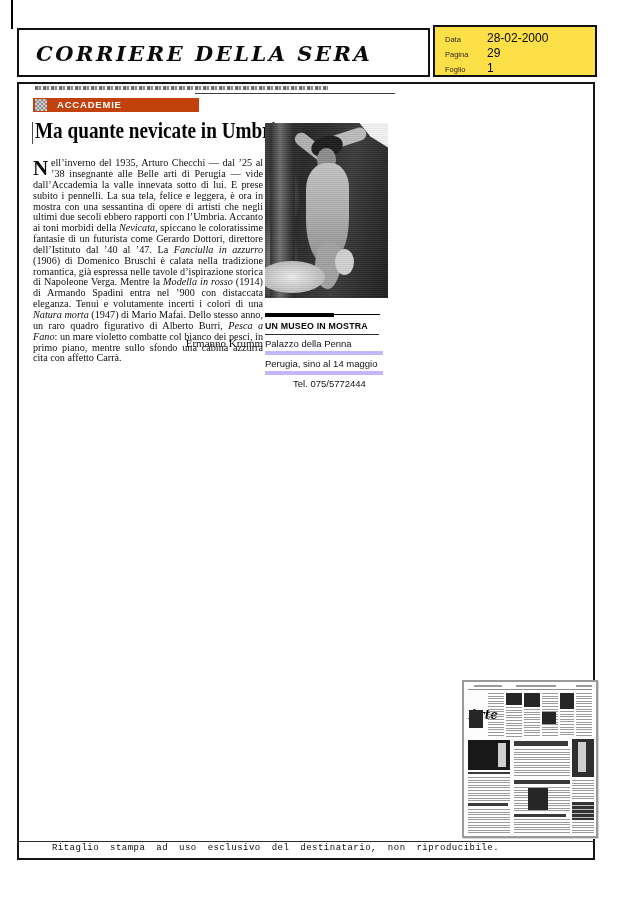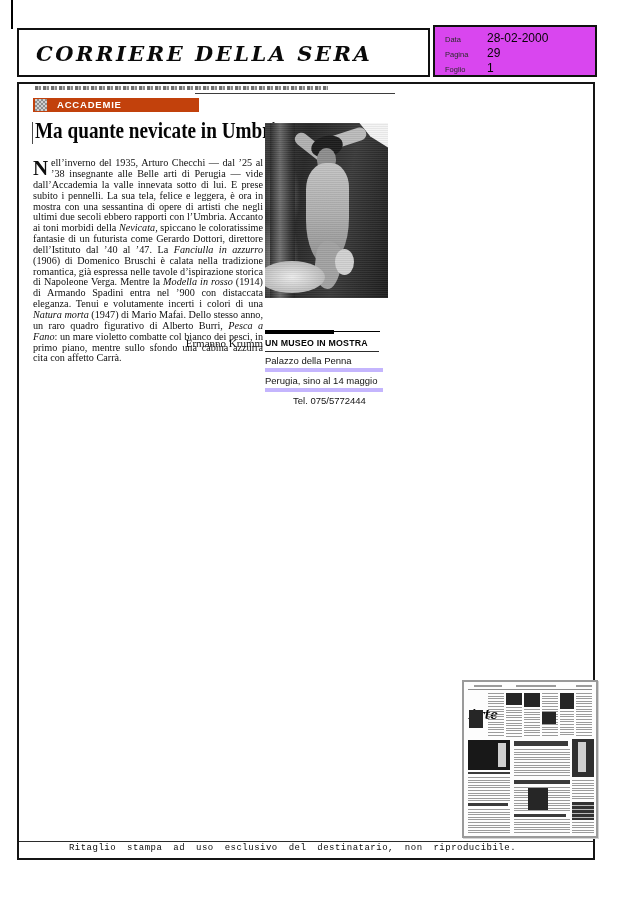--- a/index.html
+++ b/index.html
@@ -13,21 +13,21 @@
   .artifact-line{left:11px;top:0;width:2px;height:29px;background:#000;}
 
   
   .masthead-box{left:17px;top:28px;width:413px;height:49px;border:2px solid #101010;box-sizing:border-box;background:#fff;}
   .masthead-text{
     margin:11px 0 0 17px;font-family:"DejaVu Serif", serif;font-weight:bold;font-style:italic;
     font-size:21px;letter-spacing:2.5px;color:#0a0a0a;white-space:nowrap;
   }
 
   
-  .meta-box{left:433px;top:25px;width:164px;height:52px;border:2px solid #101010;box-sizing:border-box;background:#d946ef;padding:4px 0 0 10px;}
+  .meta-box{left:433px;top:25px;width:164px;height:52px;border:2px solid #101010;box-sizing:border-box;background:#fde047;padding:4px 0 0 10px;}
   .meta-row{display:flex;align-items:baseline;height:15px;}
   .meta-label{width:42px;font-family:"Liberation Sans", sans-serif;font-size:7.5px;color:#2a2a2a;}
   .meta-value{font-family:"Liberation Sans", sans-serif;font-size:12px;color:#050505;}
 
   
   .main-frame{left:17px;top:82px;width:578px;height:778px;border:2px solid #151515;box-sizing:border-box;background:#fff;}
   .hatch-line{left:16px;top:2px;width:293px;height:4px;
     background-image:repeating-linear-gradient(90deg,#6f6f6f 0 3px,#c9c9c9 3px 4px,#8a8a8a 4px 6px,#ffffff 6px 8px);}
   .top-rule{left:176px;top:9px;width:200px;height:1px;background:#3d3d3d;}
 
@@ -67,21 +67,21 @@
     background:linear-gradient(180deg,#c4c4c4,#aeaeae 52%,#8f8f8f);
     border-radius:46% 42% 52% 48% / 26% 24% 46% 44%;}
   .ph-leg{position:absolute;left:50px;top:118px;width:26px;height:48px;background:#a3a3a3;
     border-radius:40% 60% 42% 58% / 30% 30% 52% 50%;transform:rotate(7deg);}
   .ph-knee{position:absolute;left:70px;top:126px;width:19px;height:26px;background:#d2d2d2;border-radius:50%;}
   .ph-snow{position:absolute;left:-6px;top:138px;width:66px;height:32px;
     background:radial-gradient(#ededed,#bdbdbd 68%,rgba(0,0,0,0));border-radius:50%;}
   .ph-grain{position:absolute;inset:0;background-image:repeating-linear-gradient(0deg,rgba(255,255,255,.06) 0 1px,rgba(0,0,0,.06) 1px 2px);}
 
   
-  .info-box{left:246px;top:246px;width:128px;font-family:"Liberation Sans", sans-serif;}
+  .info-box{left:246px;top:229px;width:128px;font-family:"Liberation Sans", sans-serif;}
   .ib-bar{position:relative;height:5px;}
   .ib-bar-thick{width:69px;height:4px;background:#000;}
   .ib-bar-thin{position:absolute;left:69px;top:1px;width:46px;height:1px;background:#000;}
   .ib-title{font-weight:bold;font-size:8.8px;letter-spacing:0.2px;color:#050505;
     padding:3px 0 3px 0;border-bottom:1px solid #2c2c2c;width:114px;}
   .ib-line{font-size:9.5px;color:#141414;padding:3px 0 2px 0;border-bottom:4px solid #c4b5fd;width:118px;}
   .ib-line.last{border-bottom:none;margin-left:28px;}
 
   
   .thumb{left:443px;top:596px;width:136px;height:158px;border:2px solid #9a9a9a;
@@ -90,21 +90,21 @@
   .timg{position:absolute;background:#262626;}
   .thl{position:absolute;background:#3a3a3a;}
   .tn-strip{position:absolute;height:2px;background:#9b9b9b;}
   .tn-rule{position:absolute;left:4px;top:7px;width:124px;height:1px;background:#8c8c8c;}
   .tn-arte{position:absolute;left:5px;top:26px;font-family:"DejaVu Serif", serif;
     font-weight:bold;font-style:italic;font-size:12px;color:#0a0a0a;}
   .tn-fig{position:absolute;background:#cfcfcf;}
 
   
   .footer-rule{left:0px;top:757px;width:574px;height:1px;background:#2b2b2b;}
-  .footer-text{left:17px;top:759px;width:513px;text-align:center;
+  .footer-text{left:0px;top:759px;width:513px;text-align:center;
     font-family:"Liberation Mono", monospace;font-size:9px;letter-spacing:0.5px;word-spacing:5px;color:#0c0c0c;}
 </style>
 </head>
 <body>
 
 <div class="abs artifact-line"></div>
 
 <div class="abs masthead-box">
   <div class="masthead-text">CORRIERE DELLA SERA</div>
 </div>

